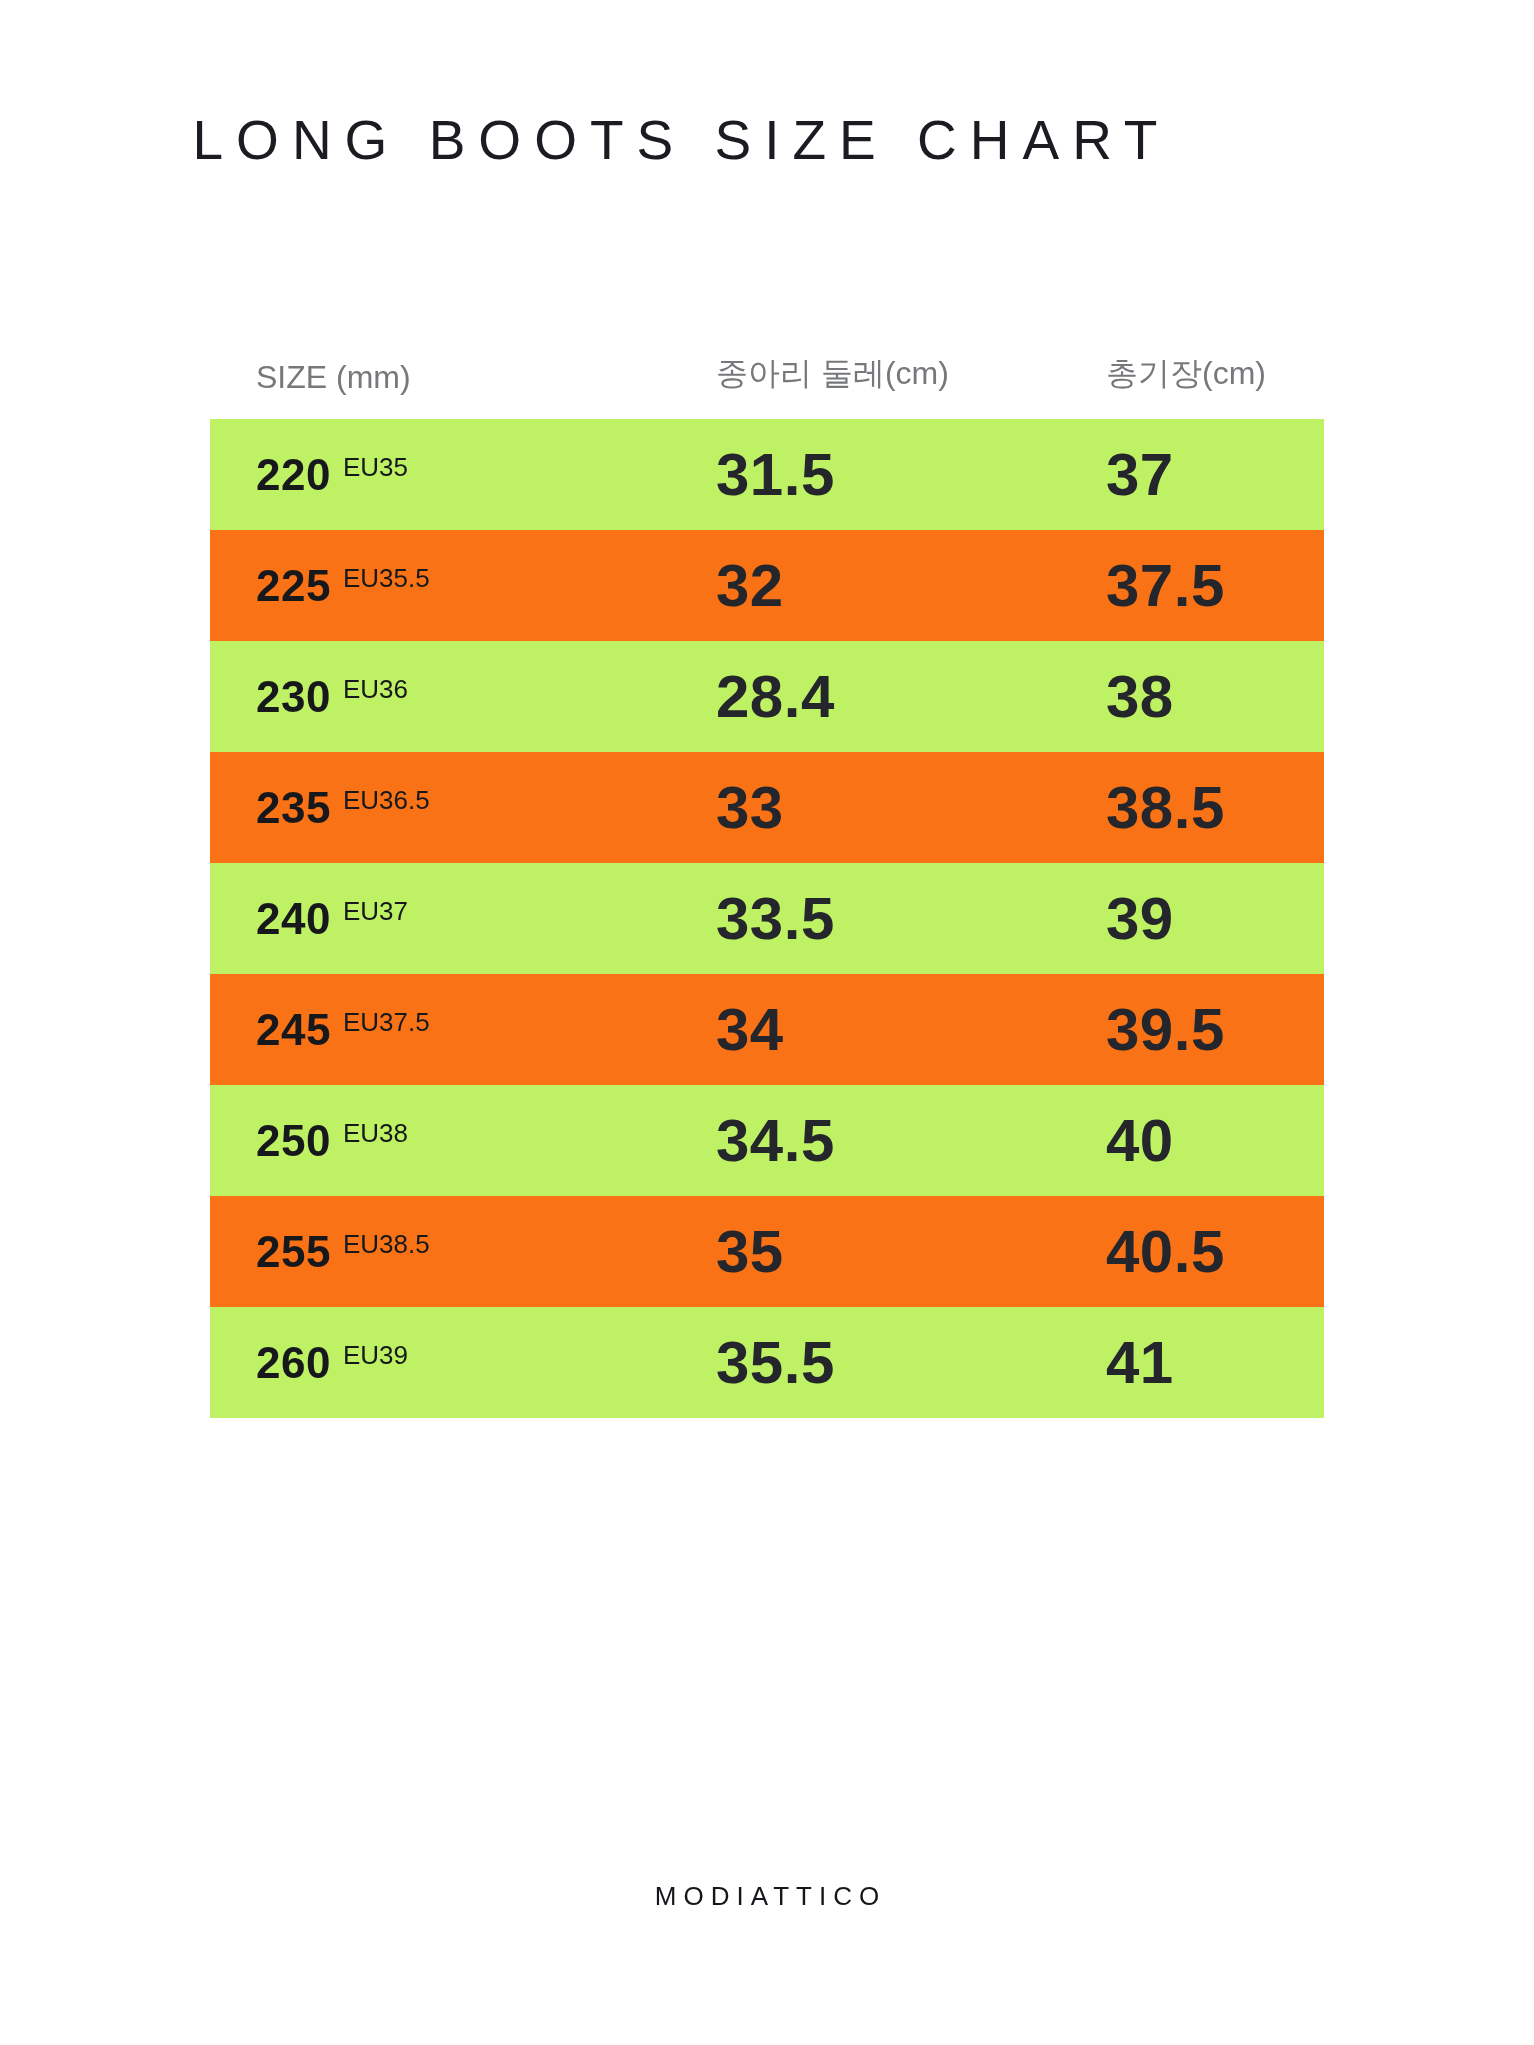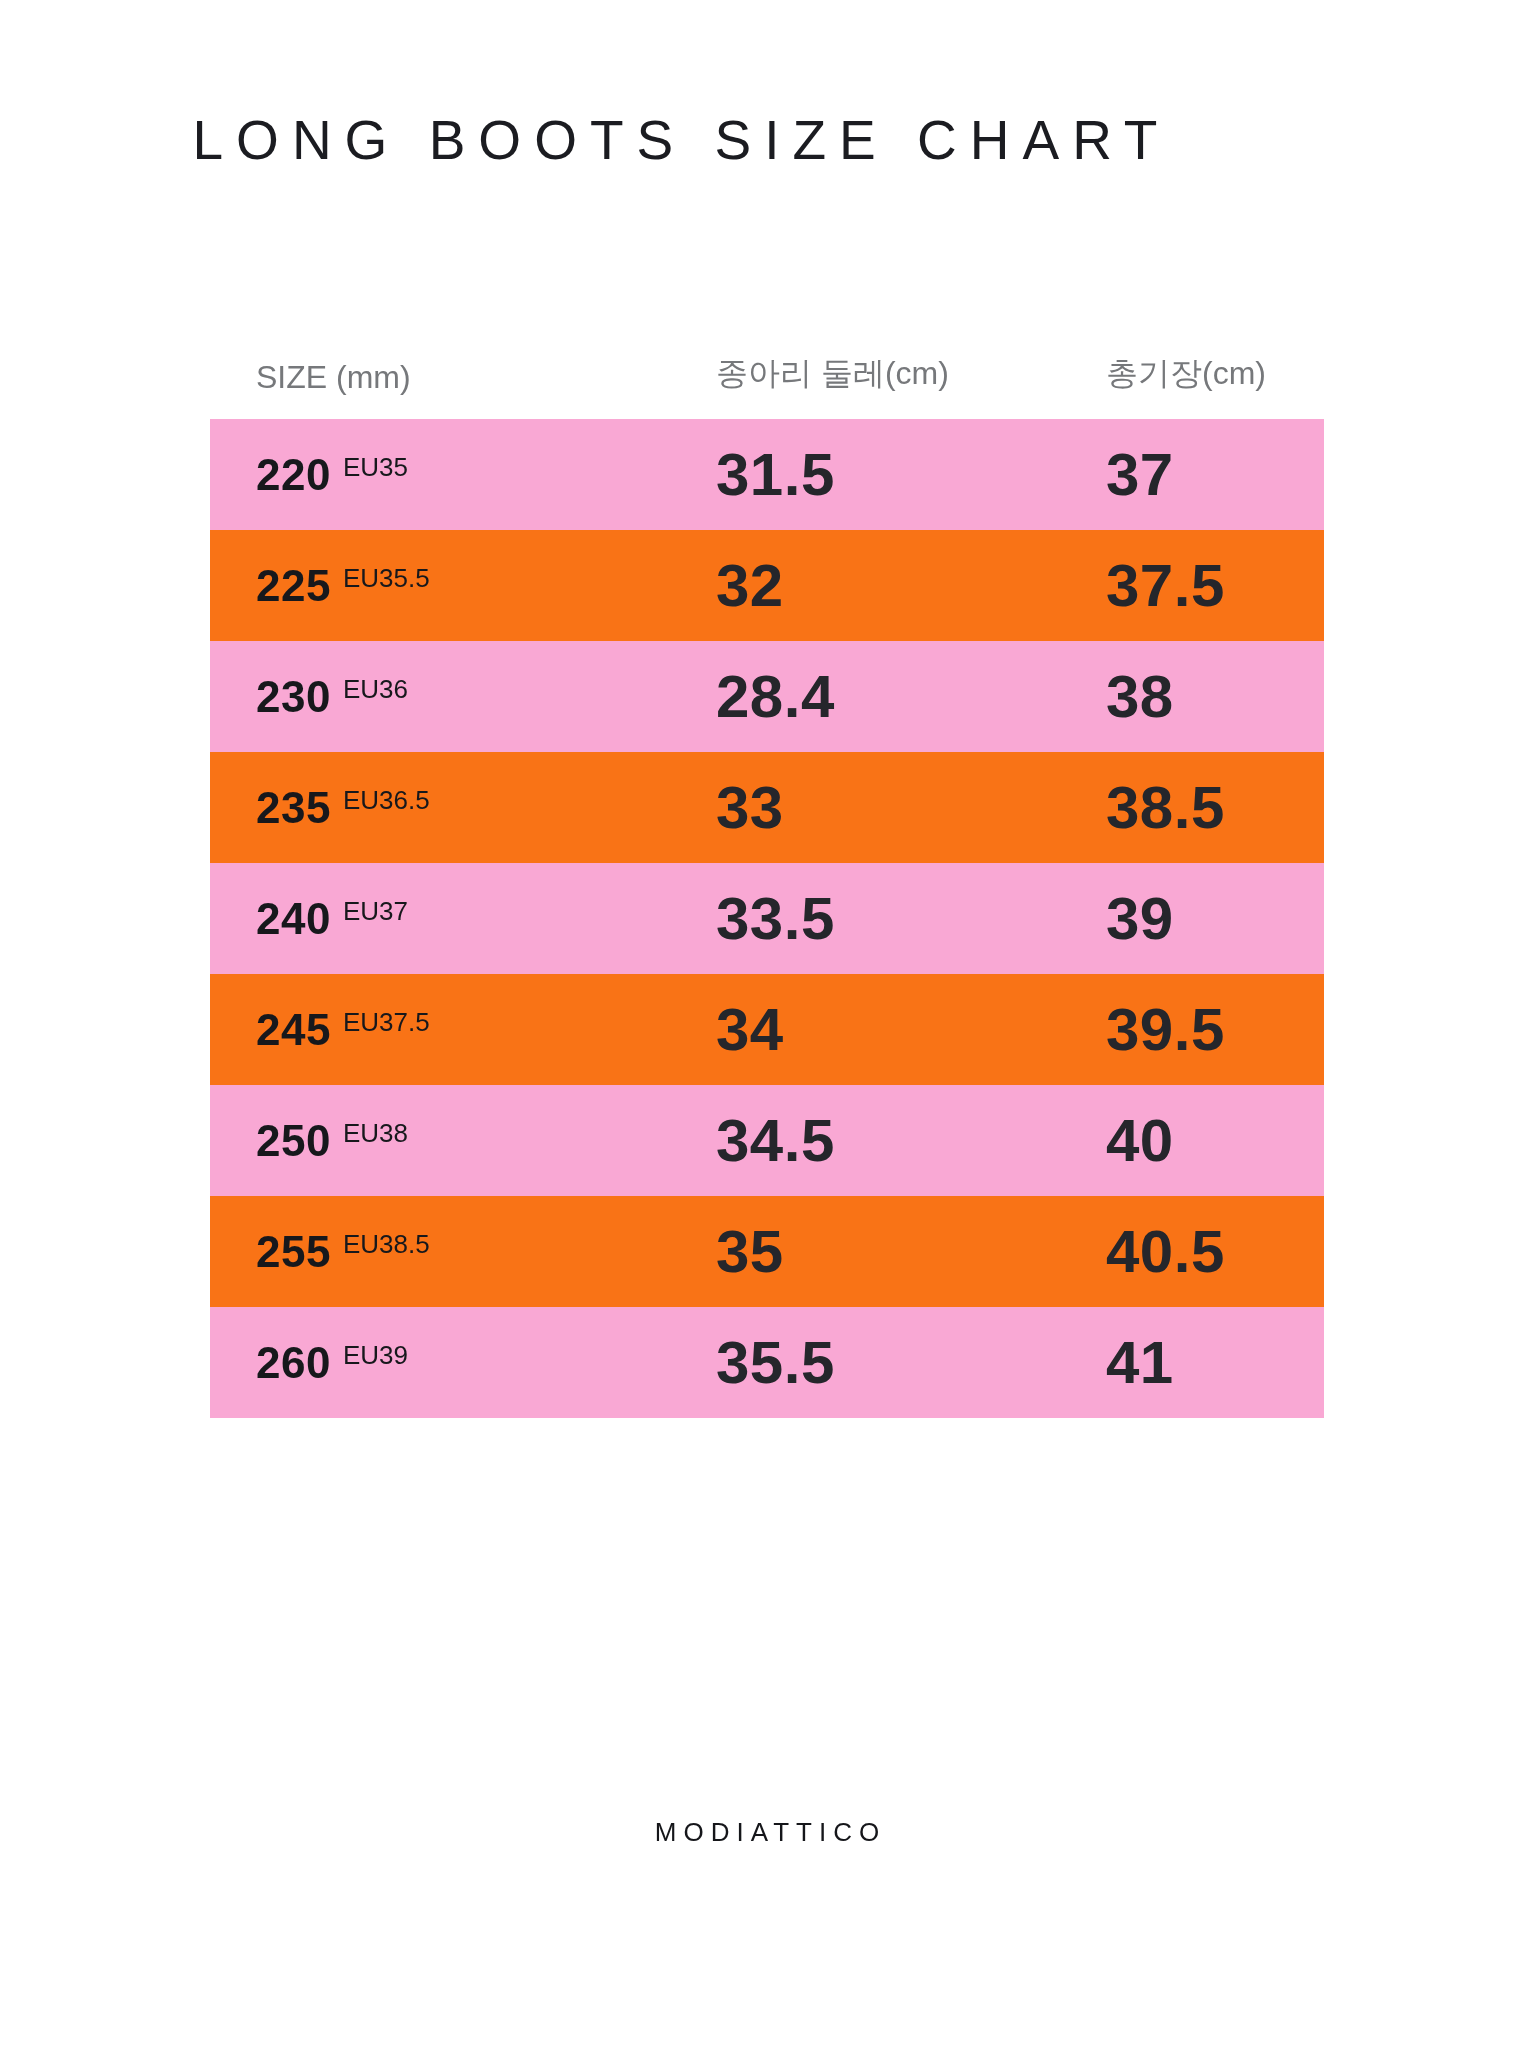--- a/index.html
+++ b/index.html
@@ -71,21 +71,21 @@
 
   .row {
     display: flex;
     align-items: center;
     height: 111px;
     padding: 0 0 0 46px;
     box-sizing: border-box;
     background: #f97316;
   }
   .row.alt {
-    background: #f9a8d4;
+    background: #bef264;
   }
 
   .cell {
     white-space: nowrap;
     color: #1b1c21;
   }
 
   .size-cell {
     display: flex;
     align-items: baseline;
@@ -108,21 +108,21 @@
   .val {
     font-size: 60px;
     font-weight: 700;
     color: #25262b;
     letter-spacing: 0.5px;
   }
 
   
   .footer {
     position: absolute;
-    top: 1817px;
+    top: 1881px;
     left: 0;
     width: 1534px;
     text-align: center;
   }
   .brand {
     font-size: 26px;
     letter-spacing: 7px;
     color: #15161a;
     font-weight: 400;
     text-indent: 7px;

